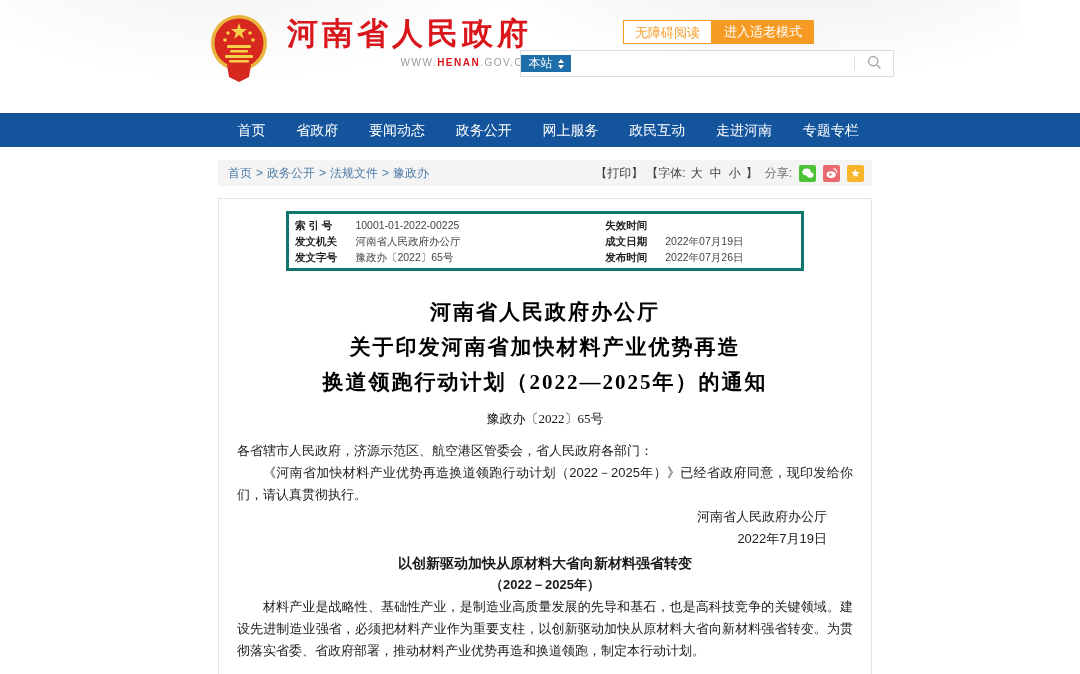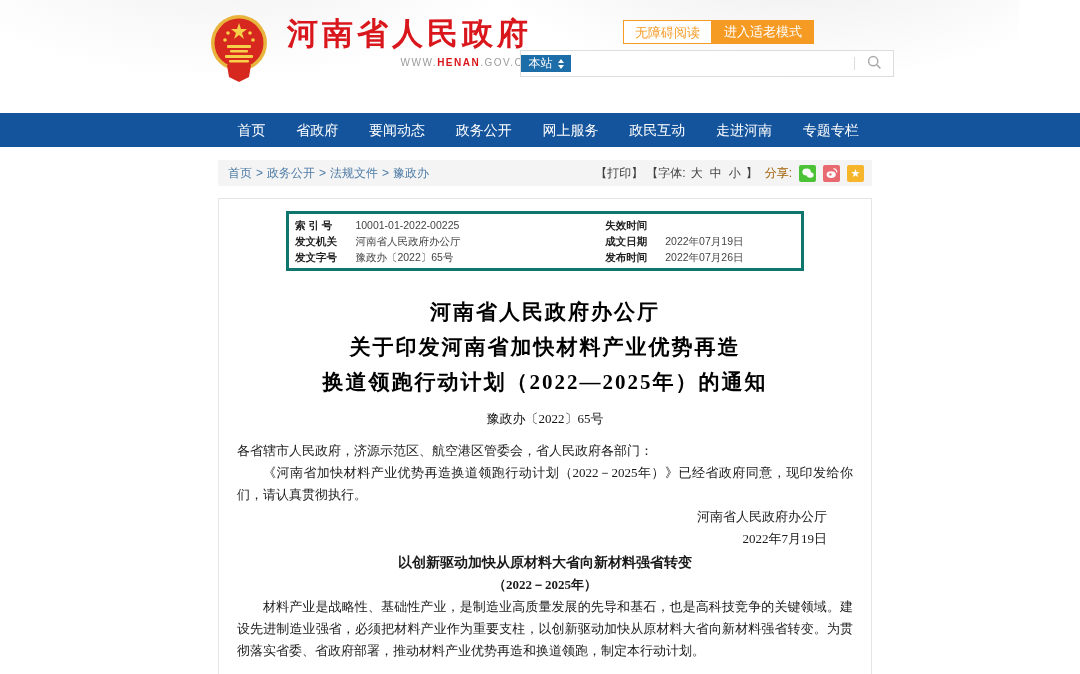--- a/index.html
+++ b/index.html
@@ -43,21 +43,21 @@
 
   
   .crumb-bar { position:absolute; top:160px; left:218px; width:654px; height:26px; background:#f4f4f4;
     display:flex; align-items:center; font-size:12px; }
   .crumbs { padding-left:10px; color:#4d7ba6; display:flex; gap:4px; align-items:center; }
   .crumb-link { cursor:pointer; }
   .crumb-sep { color:#4d7ba6; }
   .toolbar { margin-left:auto; padding-right:8px; display:flex; align-items:flex-end; gap:3px; color:#404040; }
   .tool-link { cursor:pointer; }
   .font-size-option { cursor:pointer; margin:0 2px; }
-  .share-label { color:#a16207; margin-left:4px; }
+  .share-label { color:#737373; margin-left:4px; }
   .share-icon { width:17px; height:17px; border-radius:2px; margin-left:4px; display:inline-flex;
     align-items:center; justify-content:center; cursor:pointer; color:#fff; font-size:11px; line-height:1; }
   .share-wechat { background:#4cc237; }
   .share-weibo { background:#e8696f; }
   .share-star { background:#f7b52c; }
 
   
   .doc-container { position:absolute; top:198px; left:218px; width:654px; height:500px;
     background:#fff; border:1px solid #e5e5e5; padding:0 18px; }
 
@@ -67,21 +67,21 @@
   .meta-table tr:first-child td { padding-top:4px; }
   .meta-table tr:last-child td { padding-bottom:4px; }
   .meta-lbl { font-weight:bold; color:#222; }
   .meta-val { color:#444; }
 
   .doc-title { margin-top:24px; text-align:center; font-family:"Liberation Serif", serif;
     font-weight:bold; font-size:21px; line-height:35px; letter-spacing:2px; color:#000; }
   .doc-number { margin-top:10px; text-align:center; font-family:"Liberation Serif", serif;
     font-size:13px; color:#111; }
 
-  .doc-body { margin-top:12px; font-family:Liberation Serif, serif; font-size:13px;
+  .doc-body { margin-top:12px; font-family:Liberation Sans, sans-serif; font-size:13px;
     line-height:22px; color:#1a1a1a; text-align:justify; }
   .indent { text-indent:2em; }
   .signoff { text-align:right; padding-right:26px; text-indent:0; }
   .plan-title { text-align:center; font-weight:bold; font-size:14px; margin-top:2px; }
   .plan-subtitle { text-align:center; font-weight:bold; font-size:13px; }
 </style>
 </head>
 <body>
 
 <div class="page">

